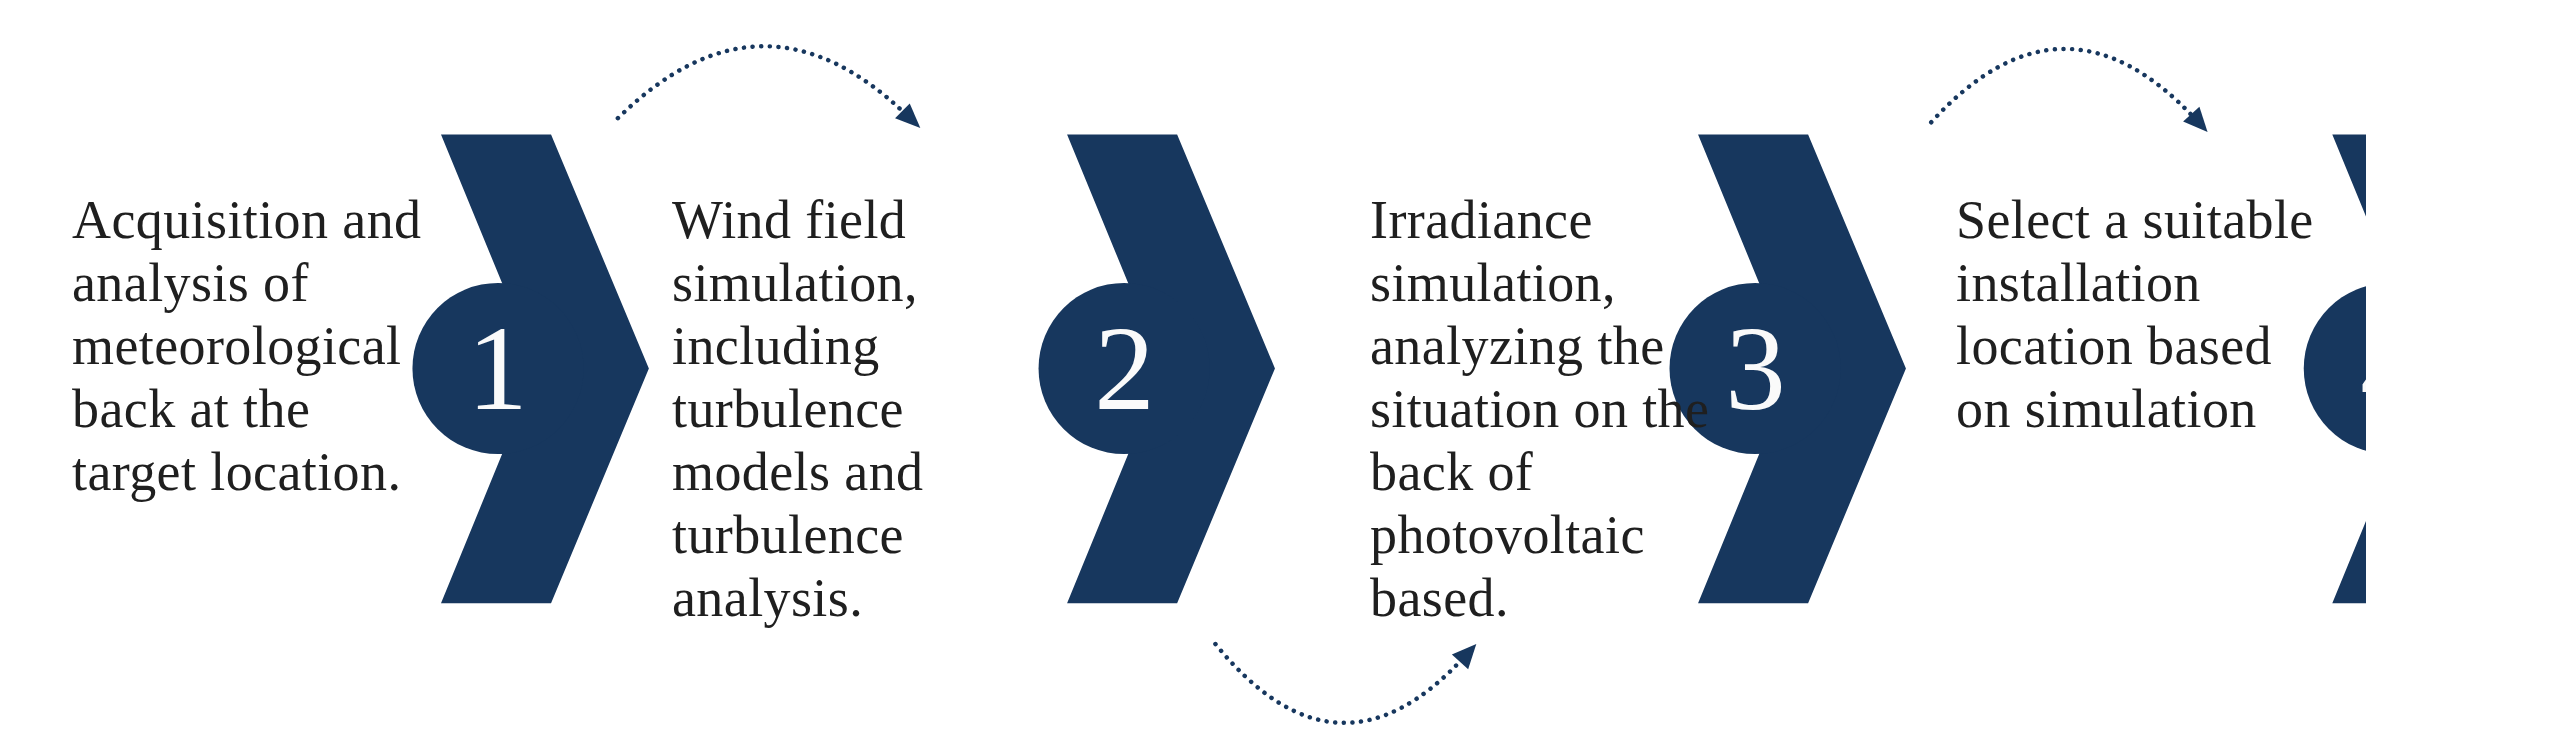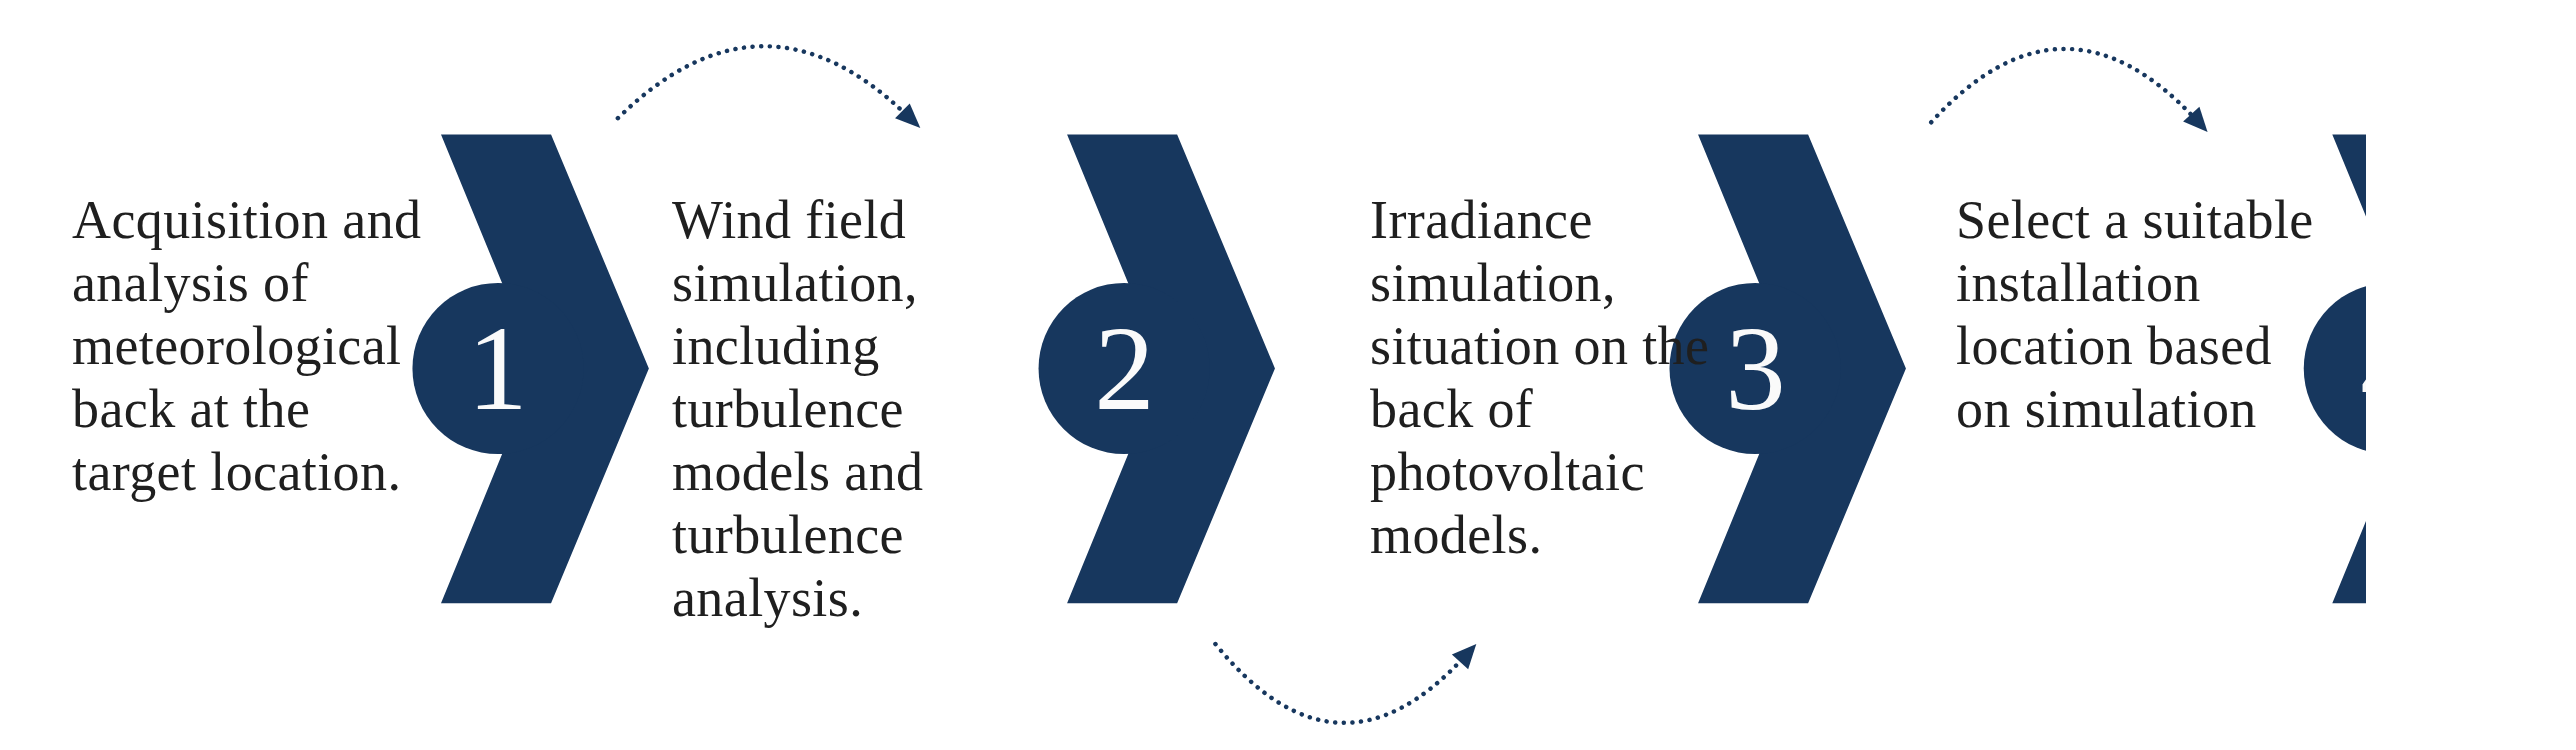--- a/index.html
+++ b/index.html
@@ -97,24 +97,25 @@
       <div>simulation,</div>
       <div>including</div>
       <div>turbulence</div>
       <div>models and</div>
       <div>turbulence</div>
       <div>analysis.</div>
     </div>
   <div class="step-text" style="left:1370px">
       <div>Irradiance</div>
       <div>simulation,</div>
+      <div>analyzing the</div>
       <div>situation on the</div>
       <div>back of</div>
       <div>photovoltaic</div>
-      <div>models.</div>
+      <div>based.</div>
     </div>
   <div class="step-text" style="left:1956px">
       <div>Select a suitable</div>
       <div>installation</div>
       <div>location based</div>
       <div>on simulation</div>
     </div>
 
   <div class="step-num" style="left:424px">1</div>
   <div class="step-num" style="left:1051px">2</div>

